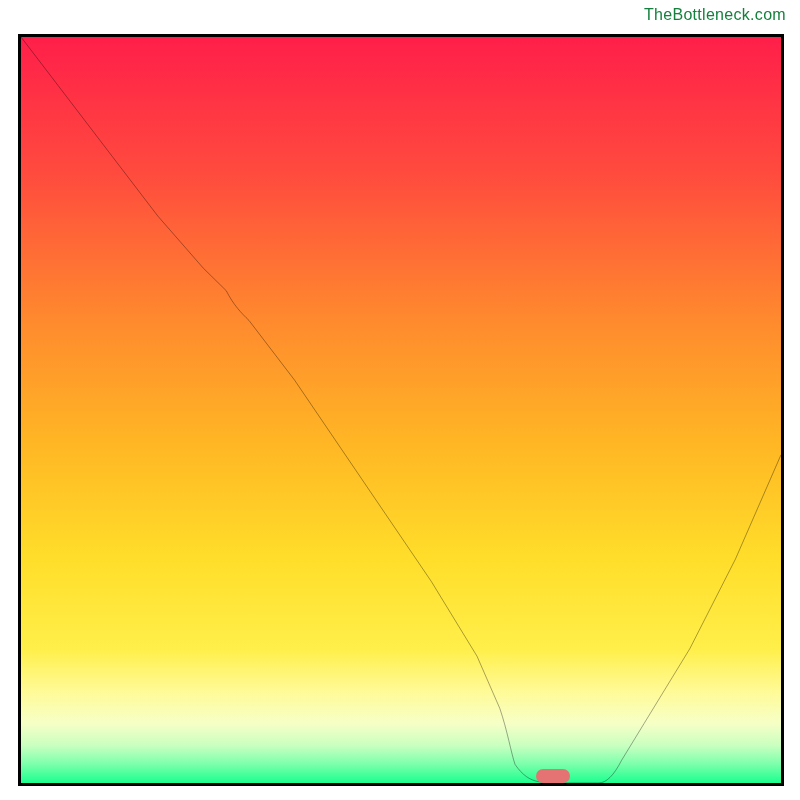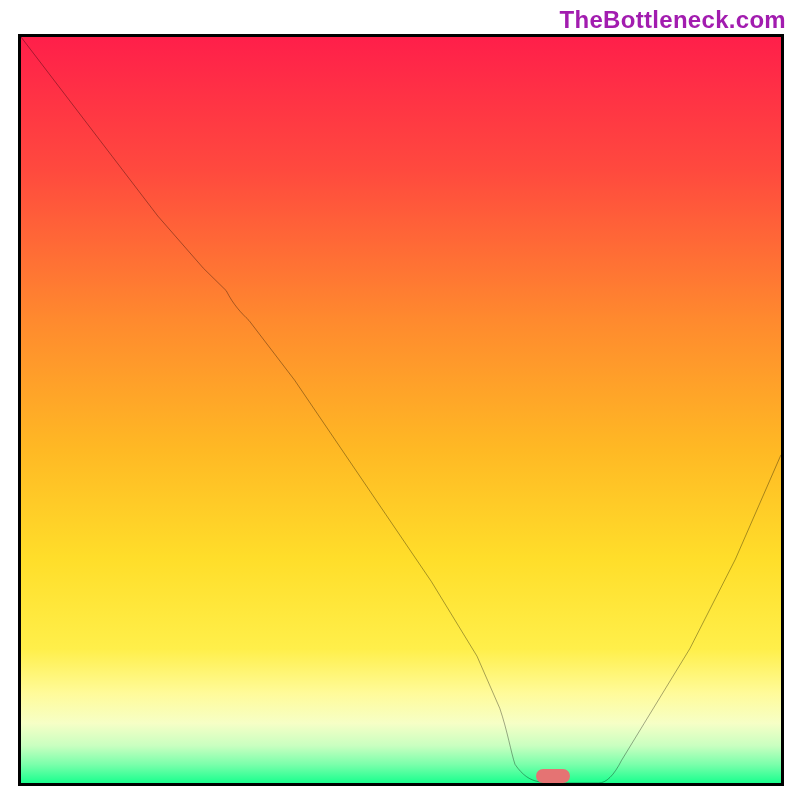--- a/index.html
+++ b/index.html
@@ -13,23 +13,23 @@
   }
   .wrap {
     position: relative;
     width: 800px;
     height: 800px;
   }
   .watermark {
     position: absolute;
     top: 6px;
     right: 14px;
-    font-size: 24px;
-    font-weight: 700;
-    color: #a21caf;
+    font-size: 16px;
+    font-weight: 400;
+    color: #15803d;
     letter-spacing: 0.3px;
     user-select: none;
   }
   .plot-frame {
     position: absolute;
     left: 18px;
     top: 34px;
     width: 766px;
     height: 752px;
     border: 3px solid #000;

